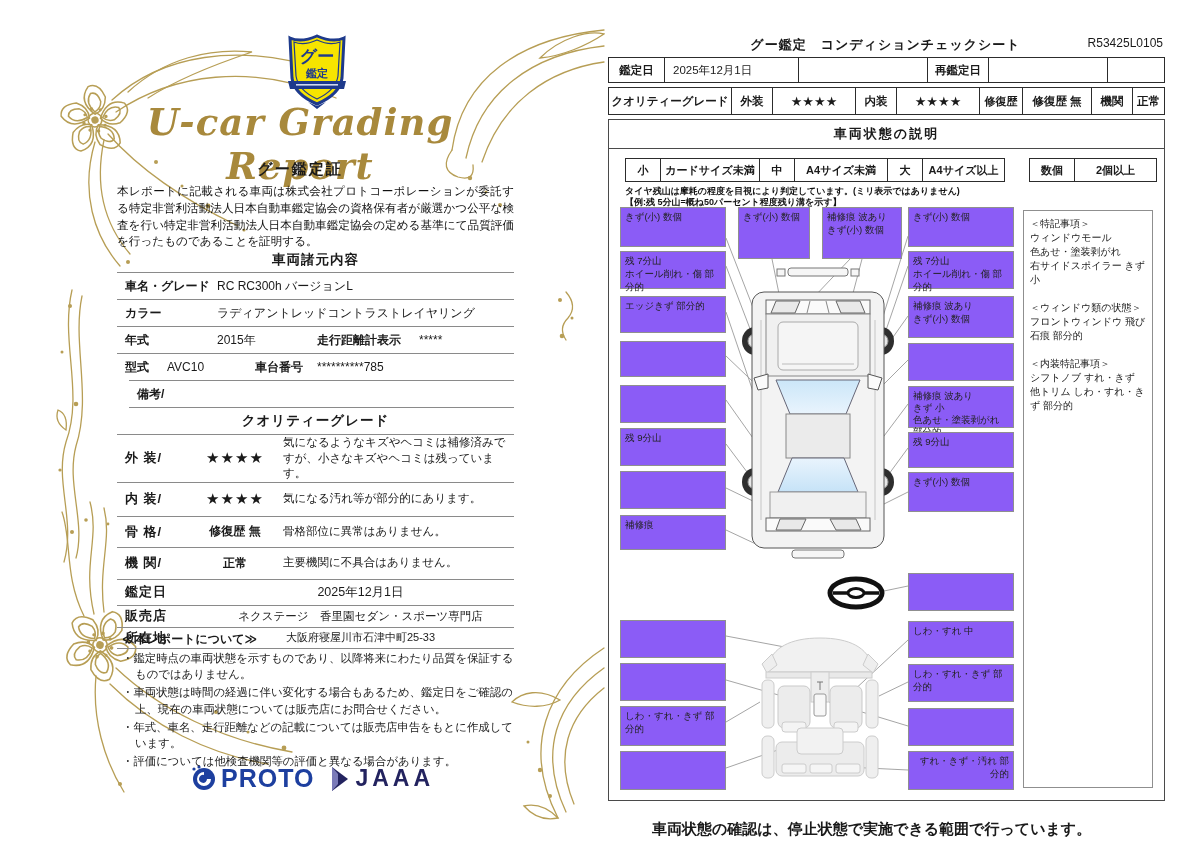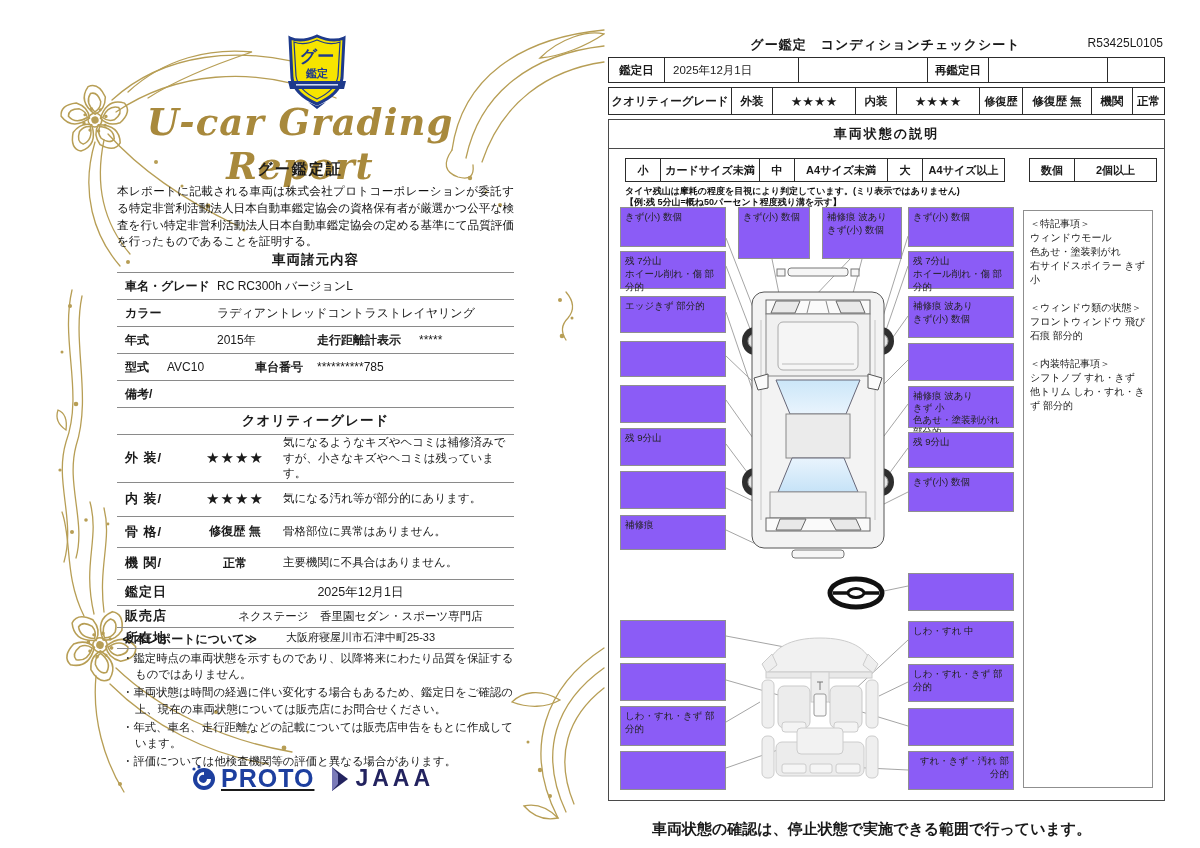--- a/index.html
+++ b/index.html
@@ -6,21 +6,21 @@
   #canvas{position:relative;width:1200px;height:848px;background:#ffffff;overflow:hidden;
     font-family:"Liberation Sans","DejaVu Sans",sans-serif;color:#1a1a1a;}
   .abs{position:absolute;}
   
   .lp-title{font-family:"DejaVu Serif","Liberation Serif",serif;font-style:italic;font-weight:bold;
     color:#a8893c;font-size:37px;text-align:center;letter-spacing:1px;}
   .lp-cert{font-weight:bold;font-size:15px;text-align:center;letter-spacing:2px;}
   .lp-intro{font-size:11.6px;line-height:1.45;text-align:justify;color:#111;}
   .sec-title{font-weight:bold;font-size:13.5px;text-align:center;letter-spacing:1px;}
   .spec-row{display:flex;align-items:center;border-top:1px solid #8a8a8a;height:26px;font-size:12px;}
-  .spec-row:last-child{border-bottom:1px solid #8a8a8a;}
+  .spec-row:last-child{border-bottom:1px solid #8a8a8a;margin-left:12px;}
   .spec-lbl{font-weight:bold;width:92px;padding-left:8px;flex:none;}
   .spec-lbl2{font-weight:bold;flex:none;}
   .grade-row{display:flex;align-items:center;border-top:1px solid #8a8a8a;font-size:11.5px;}
   .grade-lbl{font-weight:bold;font-size:13px;width:62px;padding-left:8px;flex:none;letter-spacing:1px;}
   .grade-rate{width:96px;flex:none;text-align:center;font-weight:bold;}
   .stars{font-size:15px;letter-spacing:1px;}
   .grade-desc{flex:1;line-height:1.35;}
   .info-lbl{font-weight:bold;font-size:13px;width:82px;padding-left:8px;flex:none;letter-spacing:1px;}
   .info-val{flex:1;text-align:center;}
   .about-title{font-size:12px;font-weight:bold;}
@@ -234,21 +234,21 @@
 
     <div class="abs" style="left:122px;top:631px;width:392px;">
       <div class="about-title">≪本レポートについて≫</div>
       <div class="bullet">・鑑定時点の車両状態を示すものであり、以降将来にわたり品質を保証するものではありません。</div>
       <div class="bullet">・車両状態は時間の経過に伴い変化する場合もあるため、鑑定日をご確認の上、現在の車両状態については販売店にお問合せください。</div>
       <div class="bullet">・年式、車名、走行距離などの記載については販売店申告をもとに作成しています。</div>
       <div class="bullet">・評価については他検査機関等の評価と異なる場合があります。</div>
     </div>
 
     <div class="abs" style="left:190px;top:764px;width:230px;display:flex;align-items:center;gap:16px;">
-      <div style="display:flex;align-items:center;gap:5px;text-decoration:underline;">
+      <div style="display:flex;align-items:center;gap:5px;">
         <svg width="26" height="28" viewBox="0 0 26 28">
           <circle cx="4" cy="4" r="1.6" fill="#1d3f9f"></circle>
           <circle cx="9" cy="2" r="1.6" fill="#1d3f9f"></circle>
           <circle cx="14" cy="14" r="11" fill="#1d3f9f"></circle>
           <path d="M14,7 a7,7 0 1 0 7,7 L17,14 a4,4 0 1 1 -3,-4 Z" fill="#ffffff"></path>
         </svg>
         <span class="proto-txt">PROTO</span>
       </div>
       <div style="display:flex;align-items:center;gap:5px;">
         <svg width="20" height="26" viewBox="0 0 20 26">

